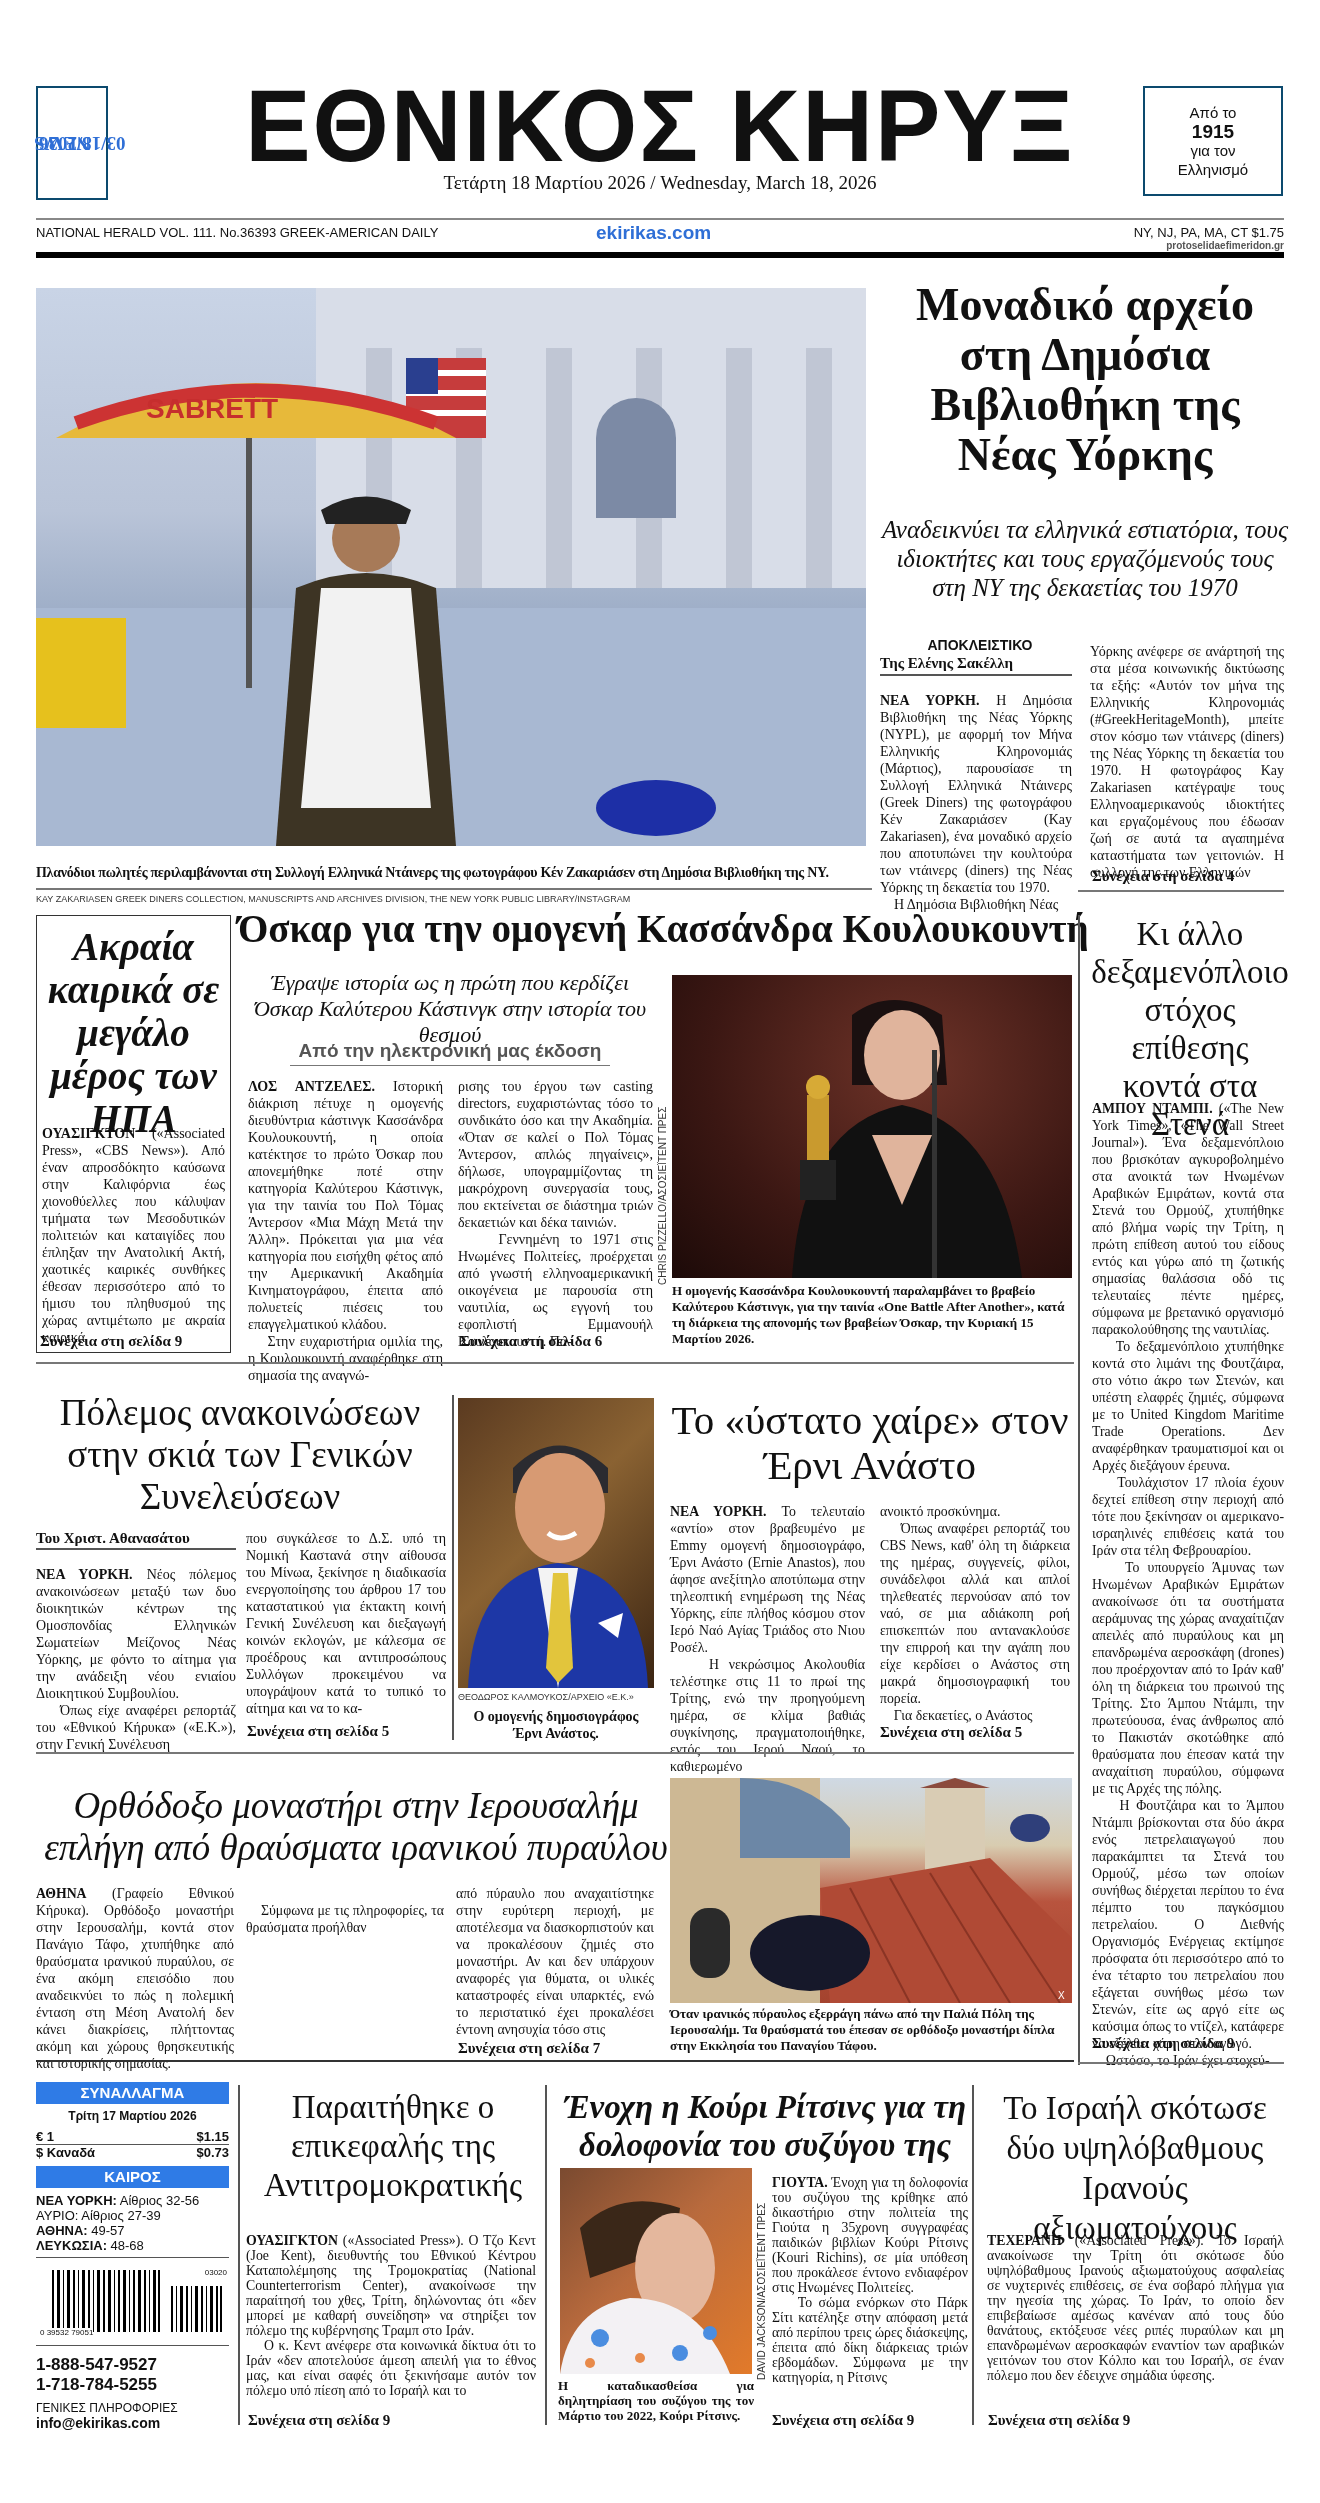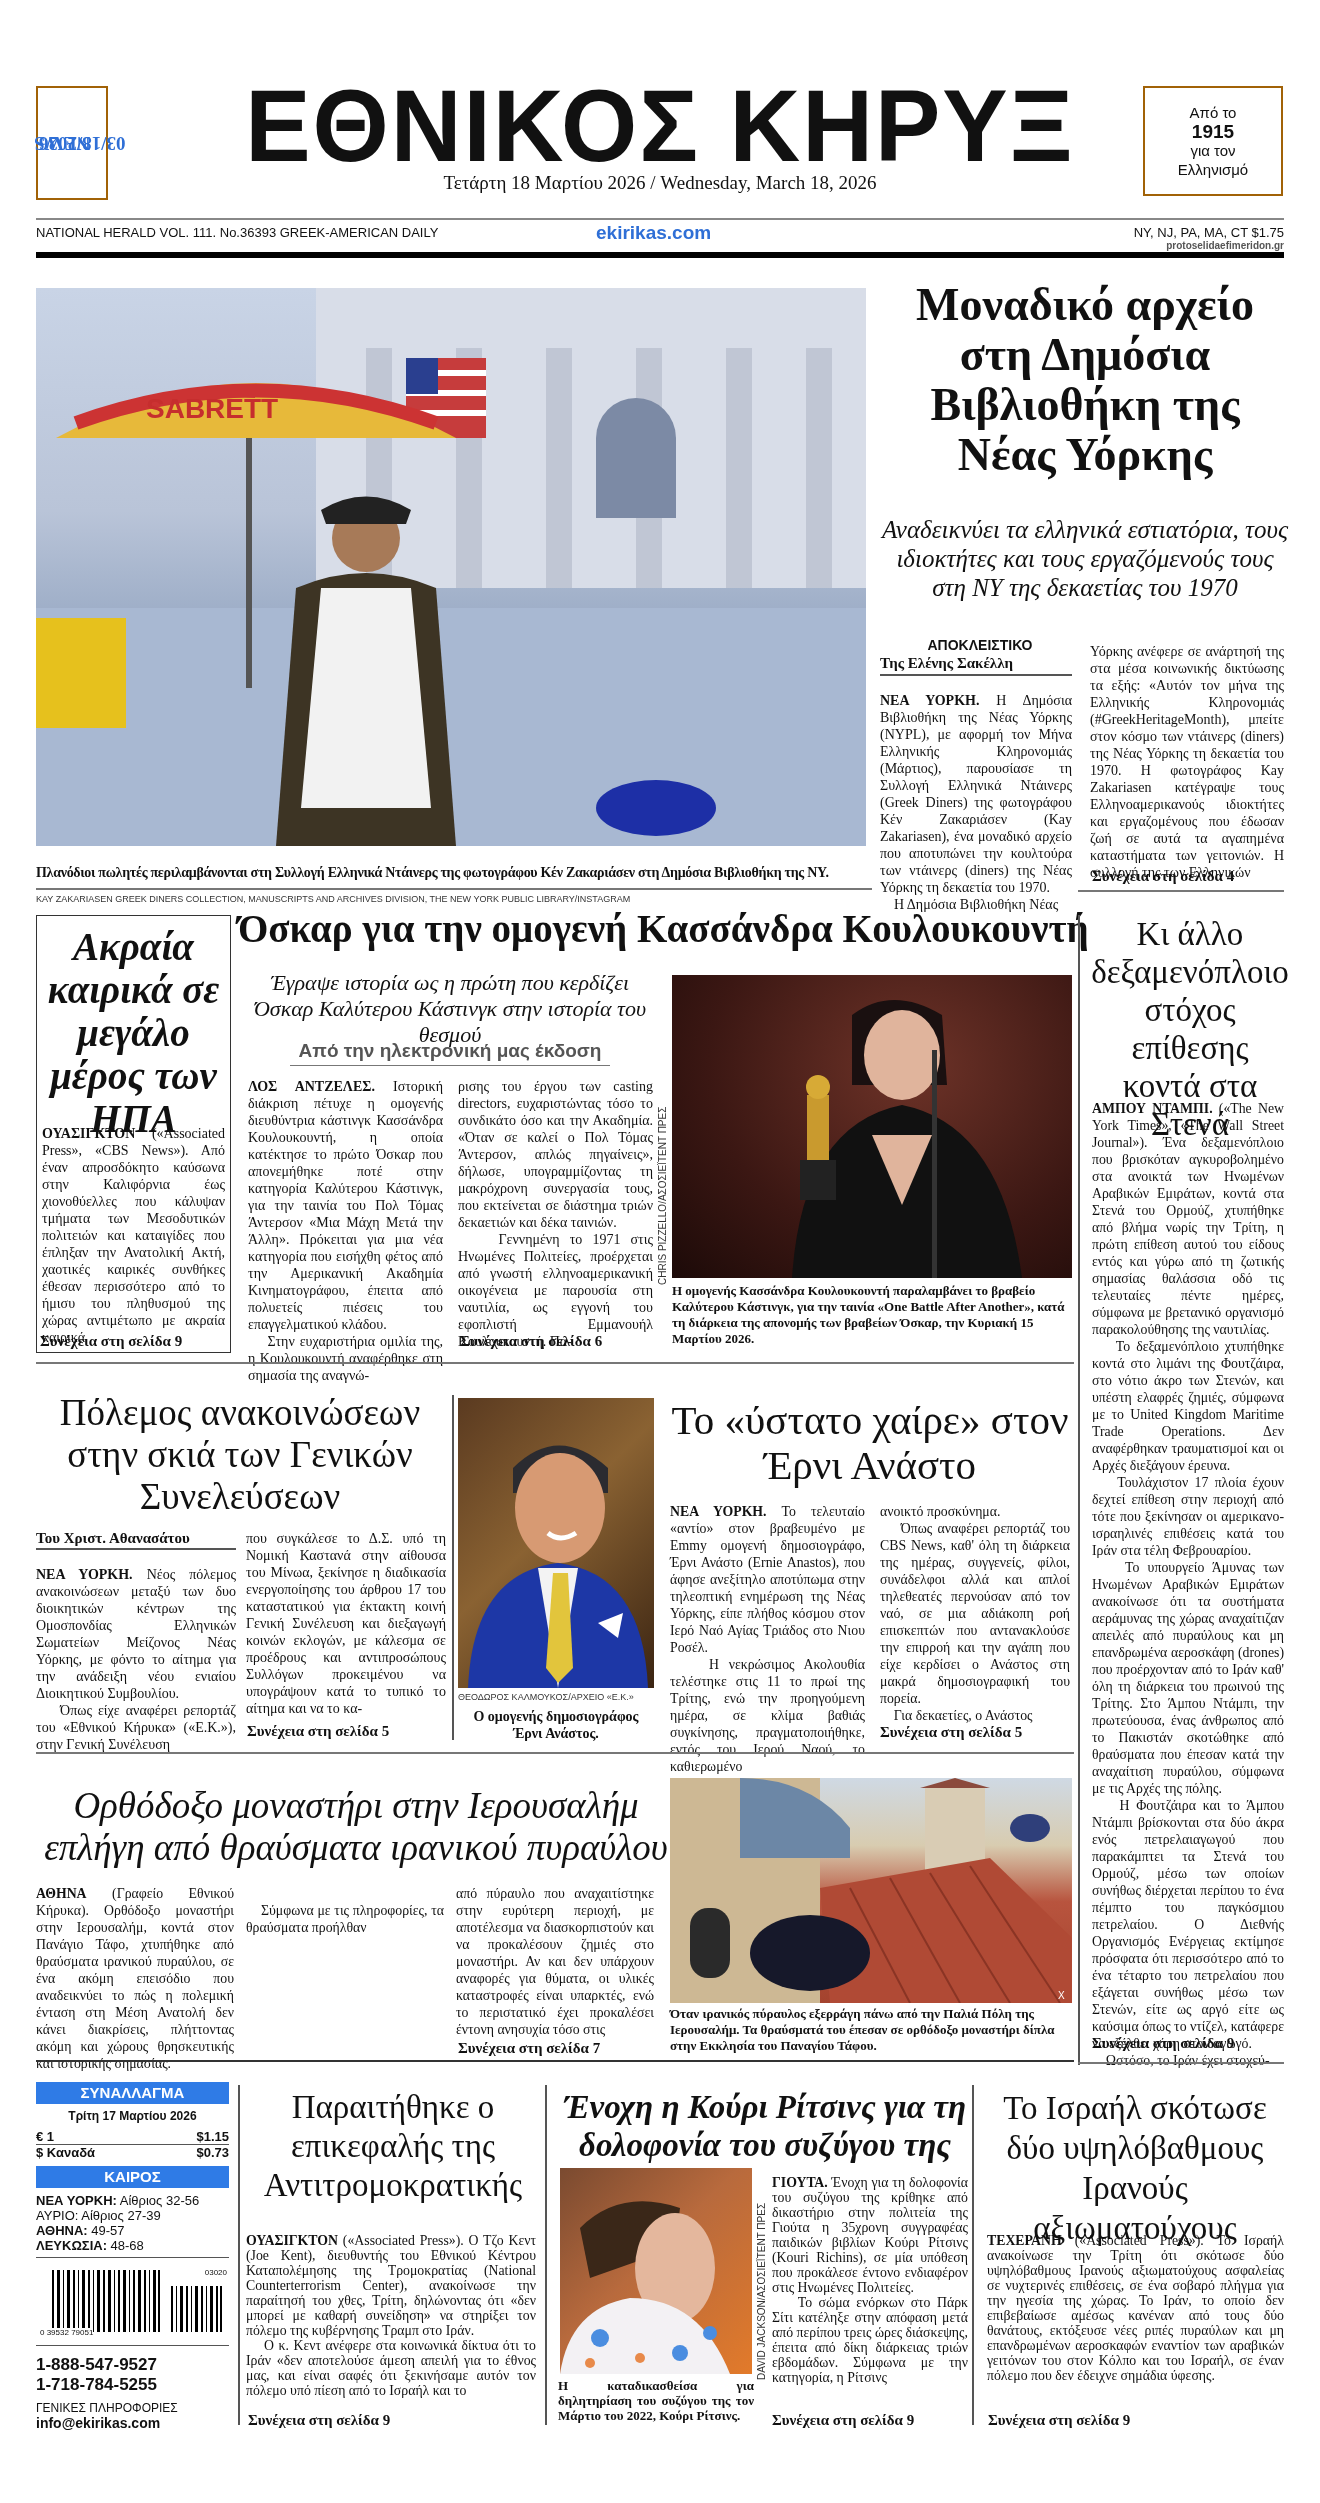--- a/index.html
+++ b/index.html
@@ -1,20 +1,20 @@
 <!DOCTYPE html>
 <html><head>
 <meta charset="utf-8">
 <style>
 *{box-sizing:border-box;margin:0;padding:0}
 body{width:1320px;height:2503px;background:#fff;font-family:"Liberation Serif",serif;color:#111;position:relative;overflow:hidden}
 .abs{position:absolute}
 .sans{font-family:"Liberation Sans",sans-serif}
 
-.side-box{border:2px solid #a16207;background:#fff;text-align:center}
+.side-box{border:2px solid #0c4a6e;background:#fff;text-align:center}
 .news-box{left:36px;top:86px;width:72px;height:114px;display:flex;align-items:center;justify-content:center}
 .news-box span{display:block;transform:rotate(-90deg);white-space:nowrap;color:#2f6fd6;font-weight:bold;font-size:19px;line-height:20px;font-family:"Liberation Serif",serif;text-align:center}
 .since-box{left:1143px;top:86px;width:140px;height:110px;display:flex;flex-direction:column;align-items:center;justify-content:center;font-family:"Liberation Sans",sans-serif;font-size:15px;line-height:19px}
 .since-box b{font-size:19px}
 .title{left:220px;top:70px;width:880px;text-align:center;font-family:"Liberation Sans",sans-serif;font-weight:bold;font-size:98px;letter-spacing:2px;transform:scaleY(1.05);line-height:110px}
 .date-line{left:200px;top:172px;width:920px;text-align:center;font-size:19px;font-family:"Liberation Serif",serif}
 .rule-thin{height:2px;background:#888}
 .rule-thick{height:6px;background:#000}
 .infobar{left:36px;top:222px;width:1248px;height:22px;font-family:"Liberation Sans",sans-serif;font-size:13px}
 .infobar .l{position:absolute;left:0;top:3px}

